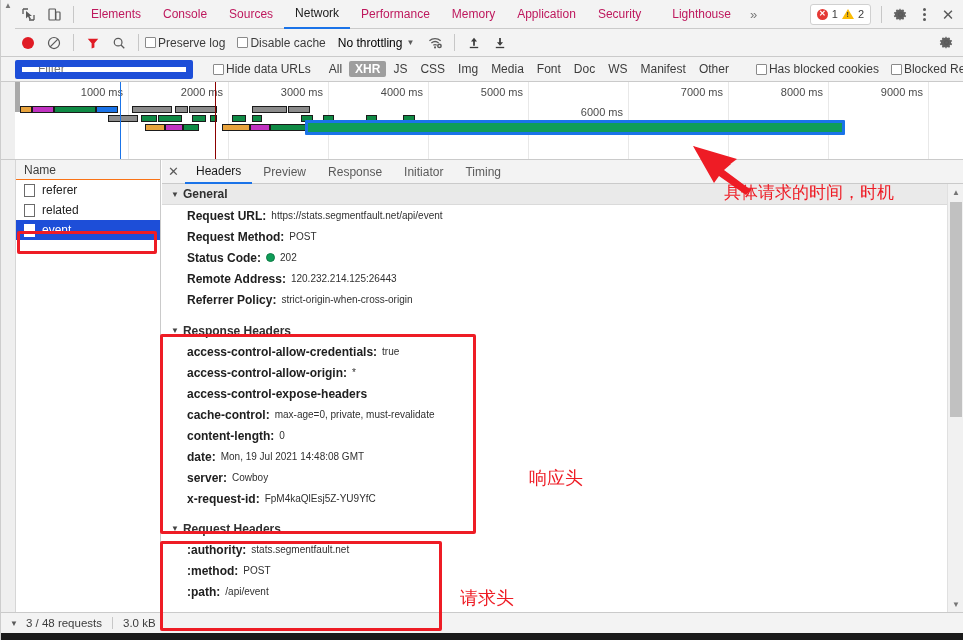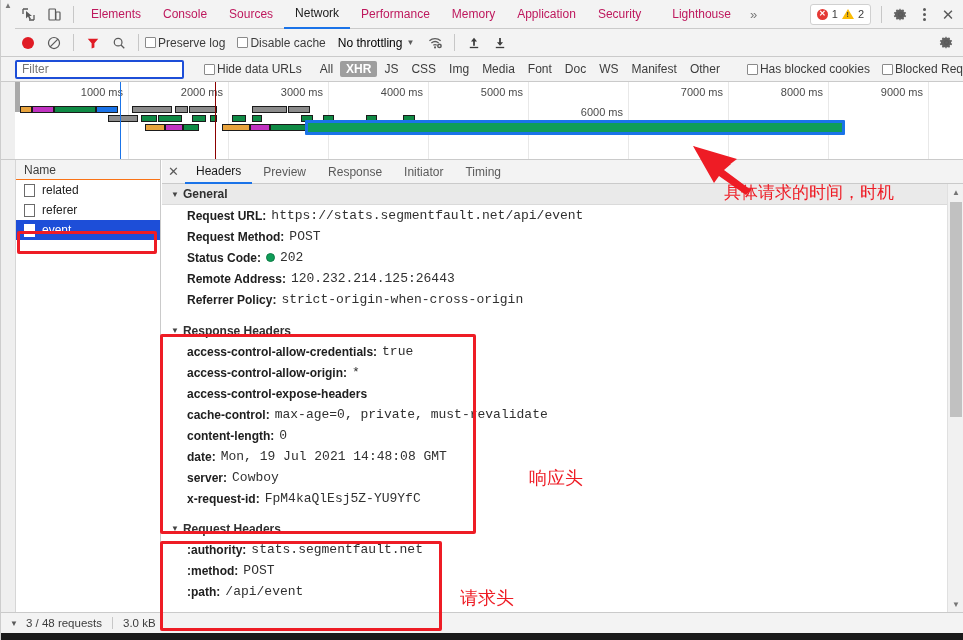--- a/index.html
+++ b/index.html
@@ -104,22 +104,22 @@
 
   
   .filterbar {
     position: absolute; left: 0; top: 57px; width: 963px; height: 25px;
     background: #f3f3f3; border-bottom: 1px solid #cacaca;
     display: flex; align-items: center; box-sizing: border-box;
     padding-left: 14px;
   }
   .filter-input {
     width: 178px; height: 19px; background: #fff;
-    border: 2px solid #1d4ed8; border-radius: 2px;
-    font-size: 12px; color: #404040; padding: 0 5px;
+    border: 7px solid #1d4ed8; border-radius: 2px;
+    font-size: 12px; color: #404040; padding: 0 16px;
     box-sizing: border-box; outline: none;
     font-family: "Liberation Sans", sans-serif;
   }
   .fb-sep { width: 1px; height: 15px; background: #c7c7c7; margin: 0 10px; }
   .ftype {
     font-size: 12px; color: #3c3c3c; padding: 1px 6px;
     margin-right: 1px; cursor: pointer; border-radius: 2px;
     white-space: nowrap;
   }
   .ftype.sel { background: #9e9e9e; color: #fff; font-weight: bold; }
@@ -219,21 +219,21 @@
   }
   .sect-head.plain { background: #fff; border-bottom: none; }
   .tri { font-size: 8px; margin-right: 4px; color: #444; }
   .hrow {
     min-height: 21px; display: flex; align-items: center;
     padding-left: 25px; font-size: 12px; box-sizing: border-box;
     color: #303030;
   }
   .hkey { font-weight: bold; color: #202020; white-space: nowrap; }
   .hval {
-    font-family: Liberation Mono, monospace; font-size: 13px;
+    font-family: Liberation Sans, sans-serif; font-size: 10px;
     color: #303030; margin-left: 5px; white-space: nowrap;
   }
   .status-dot {
     width: 9px; height: 9px; border-radius: 50%;
     background: #0f9d58; display: inline-block; margin: 0 5px 0 5px;
     border: 1px solid #0a7a43; box-sizing: border-box;
   }
 
   
   .dp-sb {
@@ -506,25 +506,25 @@
   </div>
 
   <div class="listpane">
     <div class="lp-gutter"></div>
     <div class="lp-body">
       <div class="lp-header">
         <span>Name</span>
       </div>
       <div class="lrow">
         <span class="lrow-ic"></span>
-        <span>related</span>
+        <span>referer</span>
       </div>
       <div class="lrow">
         <span class="lrow-ic"></span>
-        <span>referer</span>
+        <span>related</span>
       </div>
       <div class="lrow sel">
         <span class="lrow-ic"></span>
         <span>event</span>
       </div>
     </div>
   </div>
 
   <div class="detailpane">
     <div class="dp-tabs">

